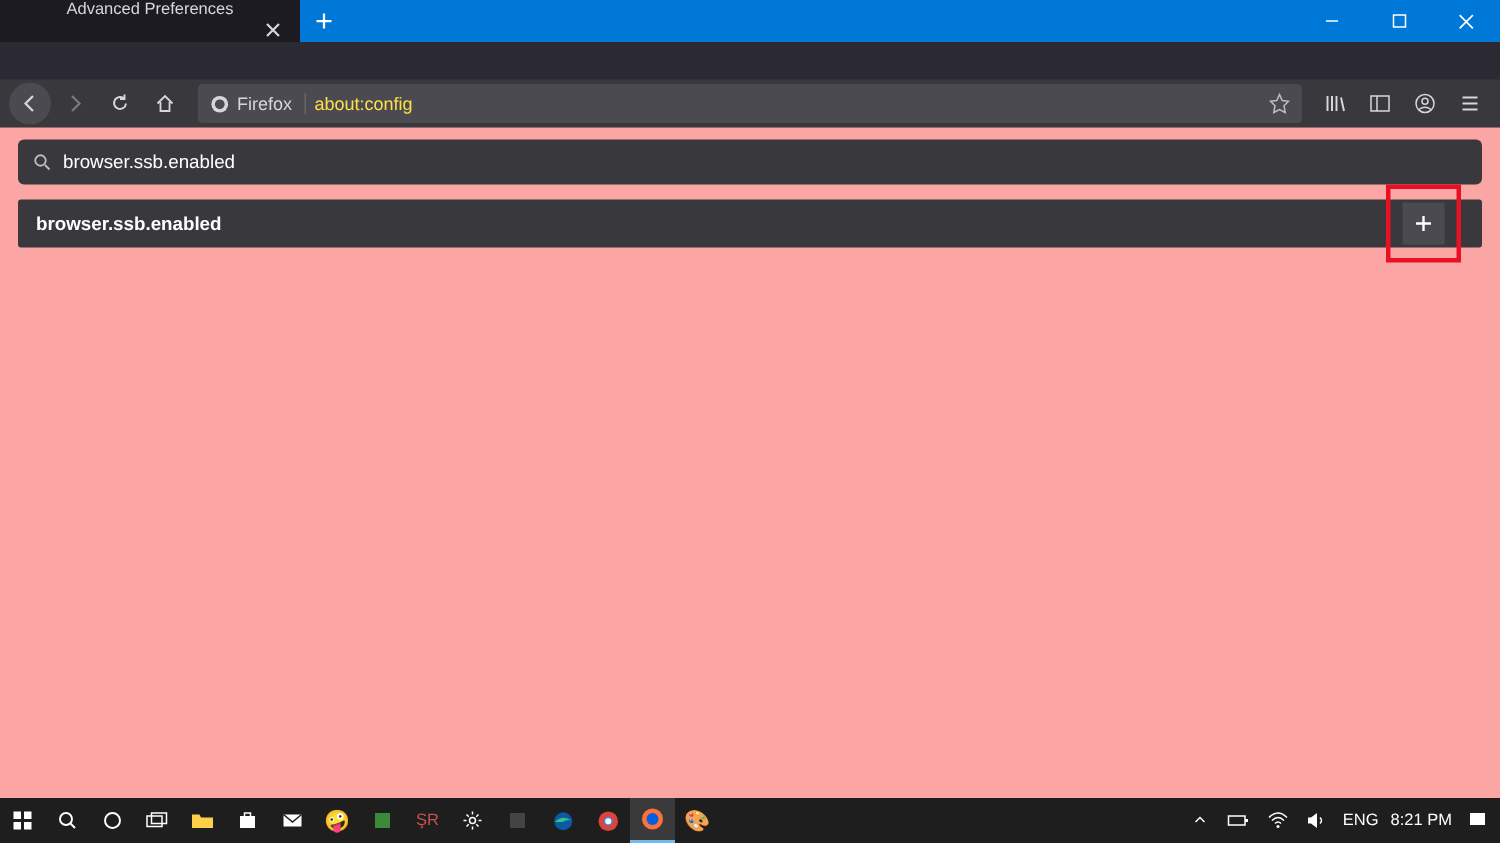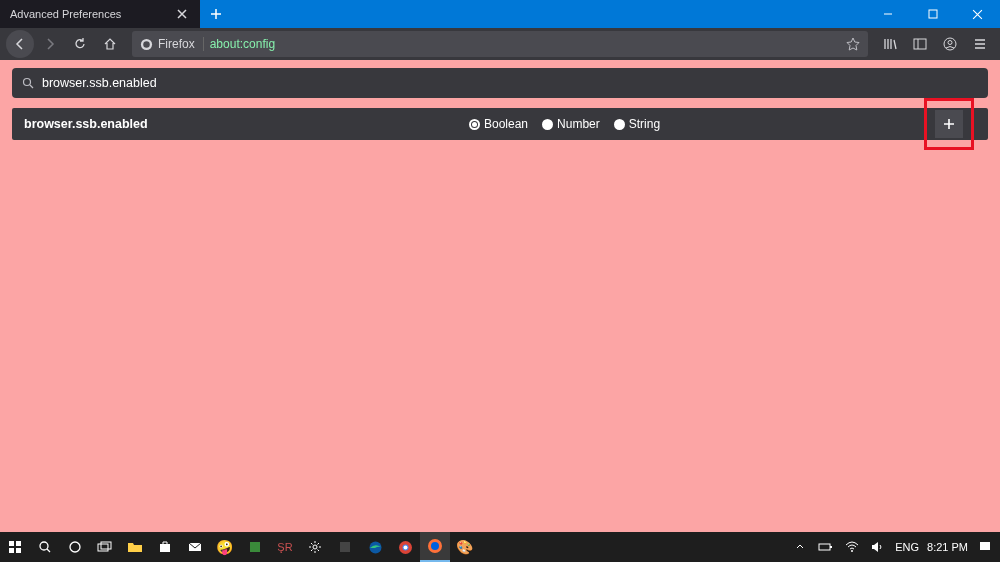--- a/index.html
+++ b/index.html
@@ -1,32 +1,32 @@
 <!DOCTYPE html>
 <html><head>
 <meta charset="utf-8">
 <style>
   * { box-sizing: border-box; margin: 0; padding: 0; font-family: "Segoe UI", Arial, sans-serif; }
   html, body { width: 1000px; height: 562px; overflow: hidden; background: #2b2a33; }
   
   
   .titlebar { height: 28px; background: #0078d7; display: flex; align-items: stretch; }
-  .tab { width: 200px; background: #1c1b22; color: #d7d7db; display: flex; align-items: center; padding: 0 10px; font-size: 11px; position: relative; }
+  .tab { width: 200px; background: #1c1b22; color: #d7d7db; display: flex; align-items: center; padding: 0 10px; font-size: 11px; position: relative; flex-direction: column; }
   .tab-close { margin-left: auto; width: 16px; height: 16px; display: flex; align-items: center; justify-content: center; color: #d7d7db; font-size: 14px; }
   .newtab { width: 32px; display: flex; align-items: center; justify-content: center; color: #fff; font-size: 18px; }
   .win-ctrls { margin-left: auto; display: flex; }
   .win-btn { width: 45px; display: flex; align-items: center; justify-content: center; color: #fff; }
   
   
-  .navbar { height: 32px; background: #38383d; display: flex; align-items: center; padding: 0 6px; gap: 2px; }
+  .navbar { height: 32px; background: #38383d; display: flex; align-items: center; padding: 0 6px; gap: 2px; margin-top: 25px; }
   .nav-btn { width: 28px; height: 28px; display: flex; align-items: center; justify-content: center; color: #bdbdc3; border-radius: 4px; }
   .nav-back { background: #4a4a50; border-radius: 50%; width: 28px; height: 28px; }
   .urlbar { flex: 1; height: 26px; background: #4a4a50; margin: 0 6px; border-radius: 3px; display: flex; align-items: center; padding: 0 8px; gap: 6px; }
   .url-identity { display: flex; align-items: center; gap: 5px; color: #d7d7db; font-size: 12px; padding-right: 8px; border-right: 1px solid #666; }
-  .url-text { color: #86efac; font-size: 12px; flex: 1; }
+  .url-text { color: #fde047; font-size: 12px; flex: 1; }
   .url-star { color: #bdbdc3; }
   
   
   .content { background: #fca5a5; height: calc(562px - 28px - 32px - 30px); padding: 8px 12px; }
   .search-row { background: #38383d; height: 30px; border-radius: 4px; display: flex; align-items: center; padding: 0 10px; gap: 8px; }
   .search-row input { flex: 1; background: transparent; border: none; outline: none; color: #fff; font-size: 12.5px; }
   .search-icon { color: #bdbdc3; font-size: 13px; }
   
   .pref-row { margin-top: 10px; background: #38383d; height: 32px; border-radius: 2px; display: flex; align-items: center; padding: 0 12px; position: relative; }
   .pref-name { color: #fff; font-size: 12.5px; font-weight: 600; width: 445px; }
@@ -151,34 +151,20 @@
       <svg width="12" height="12" viewBox="0 0 12 12">
           <circle cx="5" cy="5" r="3.5" stroke="#bdbdc3" fill="none" stroke-width="1.2"></circle>
           <line x1="8" y1="8" x2="11" y2="11" stroke="#bdbdc3" stroke-width="1.2"></line>
         </svg>
     </span>
     <input type="text" value="browser.ssb.enabled" style="">
   </div>
 
   <div class="pref-row">
     <span class="pref-name">browser.ssb.enabled</span>
-    <div class="radios">
-      <label class="radio-item">
-        <span class="radio-circle sel"></span>
-        <span>Boolean</span>
-      </label>
-      <label class="radio-item">
-        <span class="radio-circle unsel"></span>
-        <span>Number</span>
-      </label>
-      <label class="radio-item">
-        <span class="radio-circle unsel"></span>
-        <span>String</span>
-      </label>
-    </div>
     <div class="add-btn">
       <svg width="14" height="14" viewBox="0 0 14 14">
           <path d="M7 2 V12 M2 7 H12" stroke="#fff" stroke-width="1.6"></path>
         </svg>
     </div>
     <div class="highlight-box"></div>
   </div>
 </div>
 
 <div class="taskbar">

